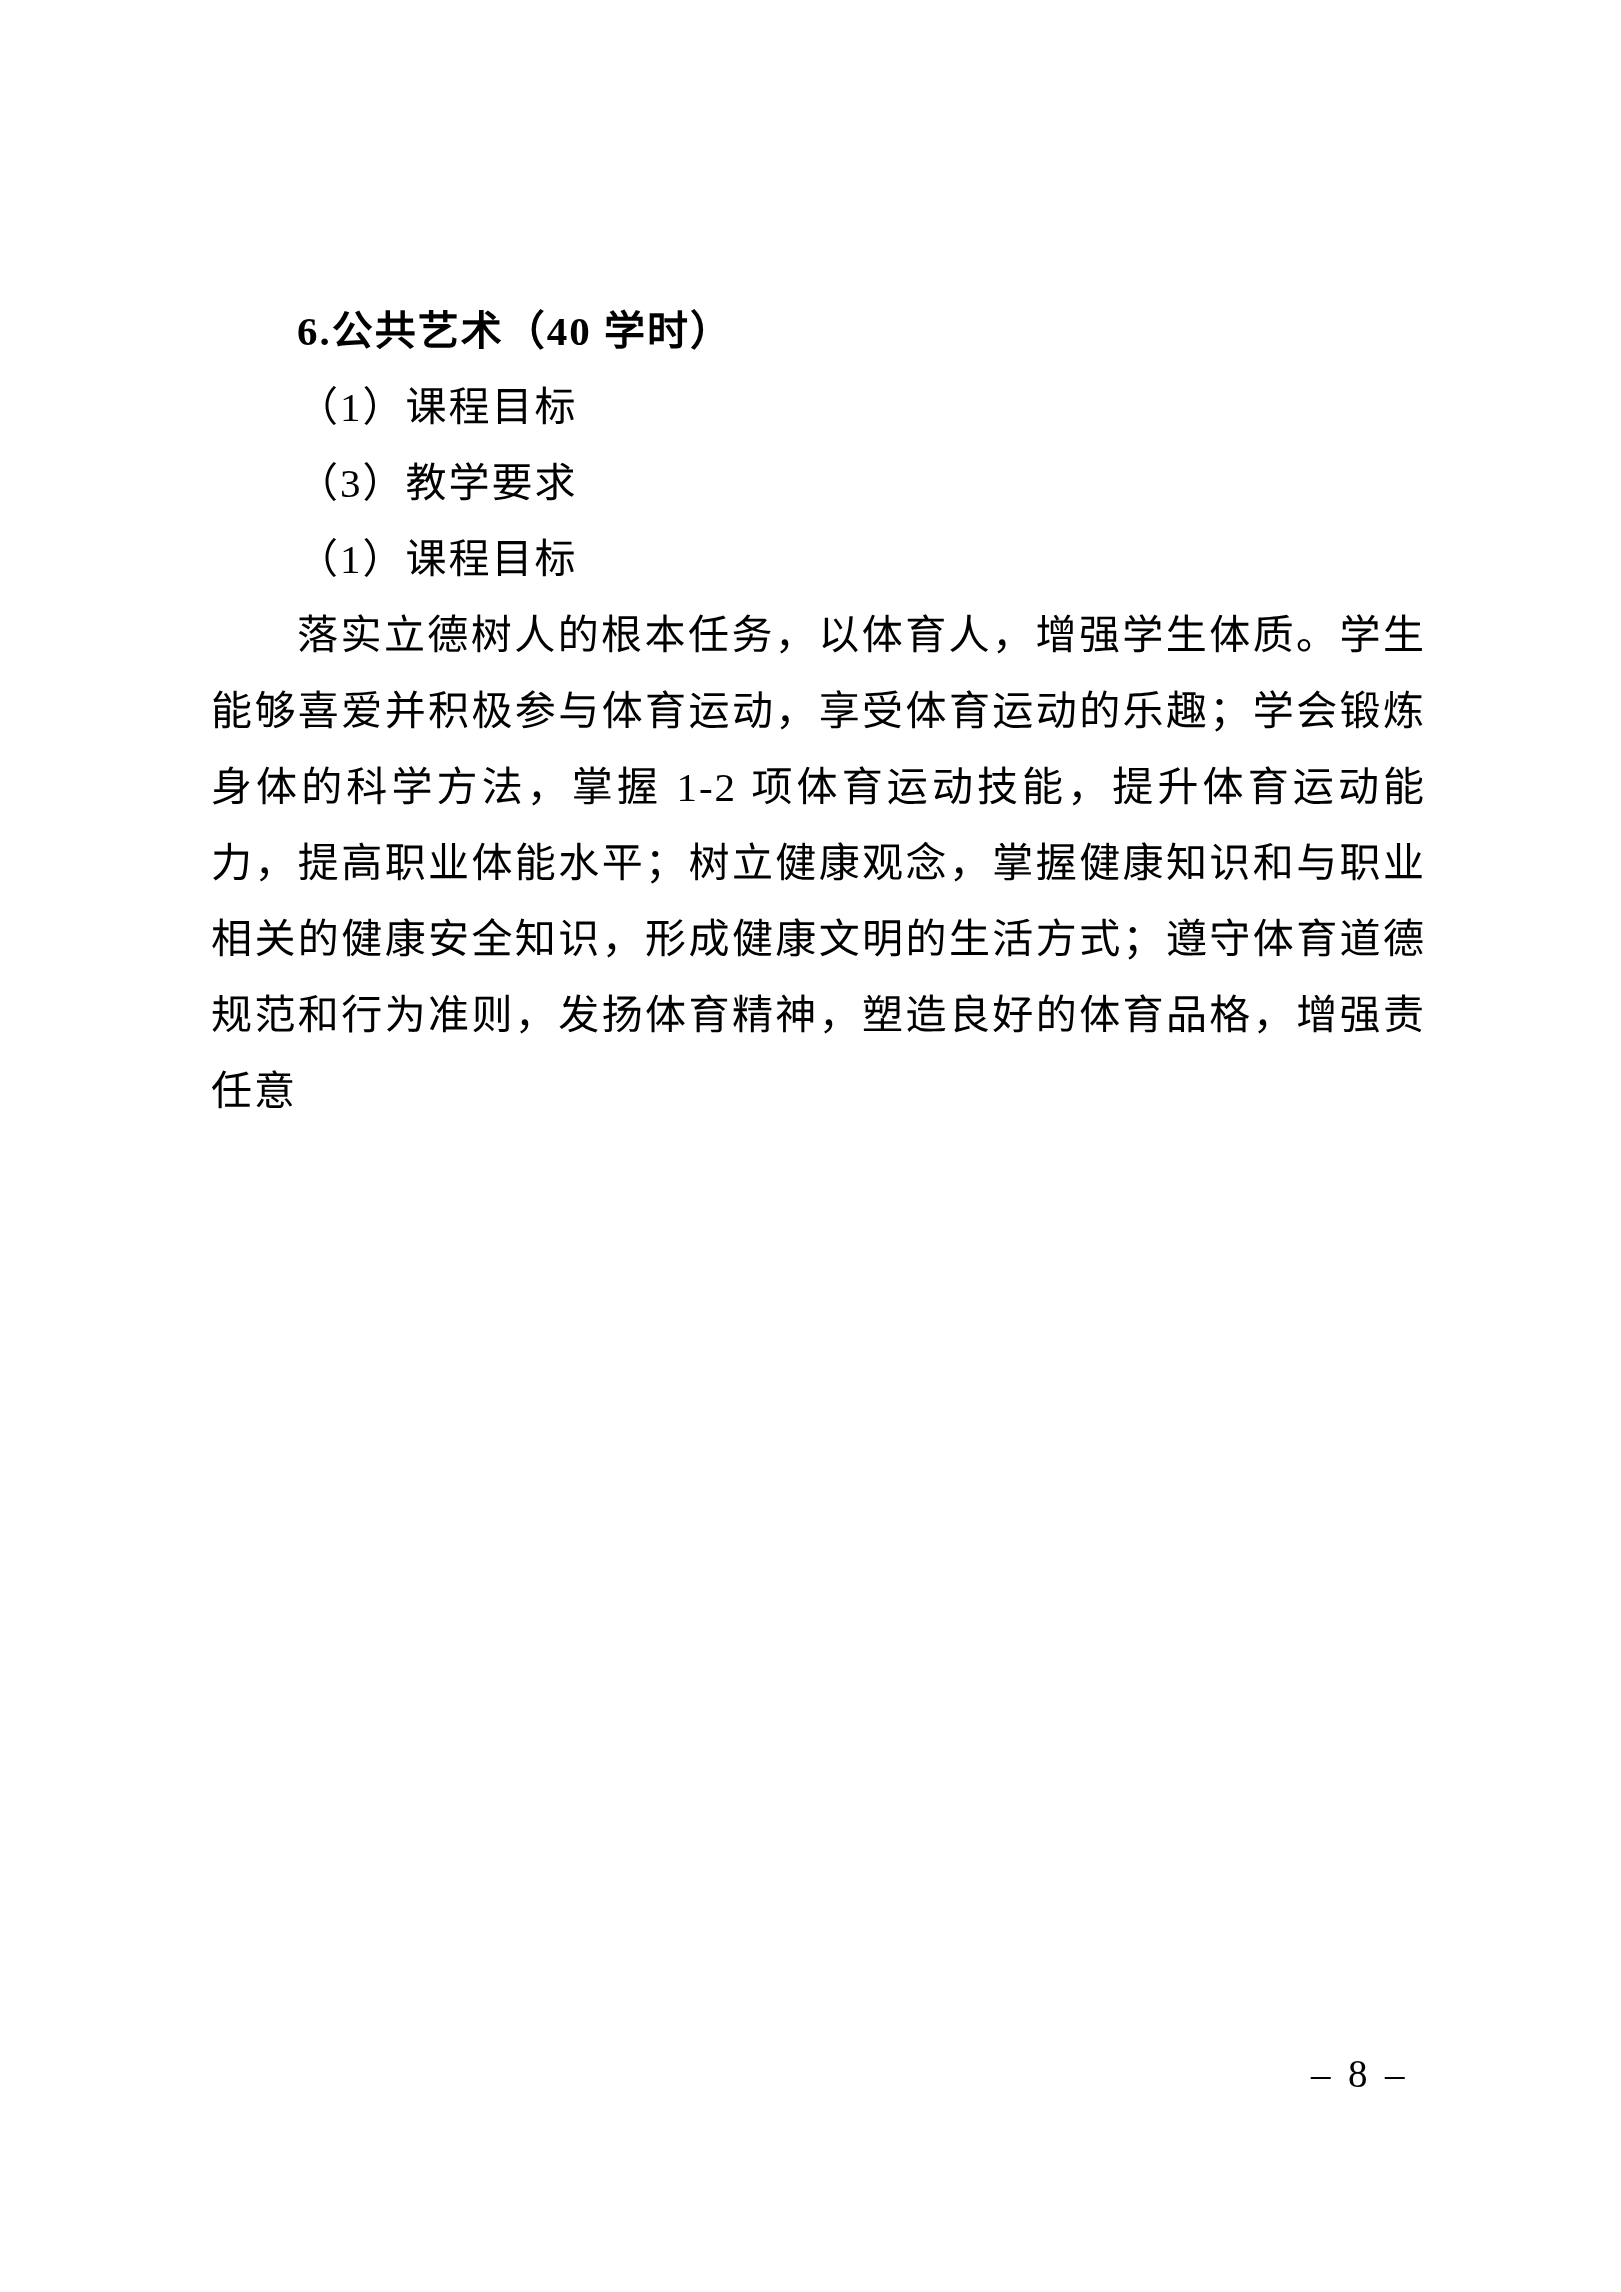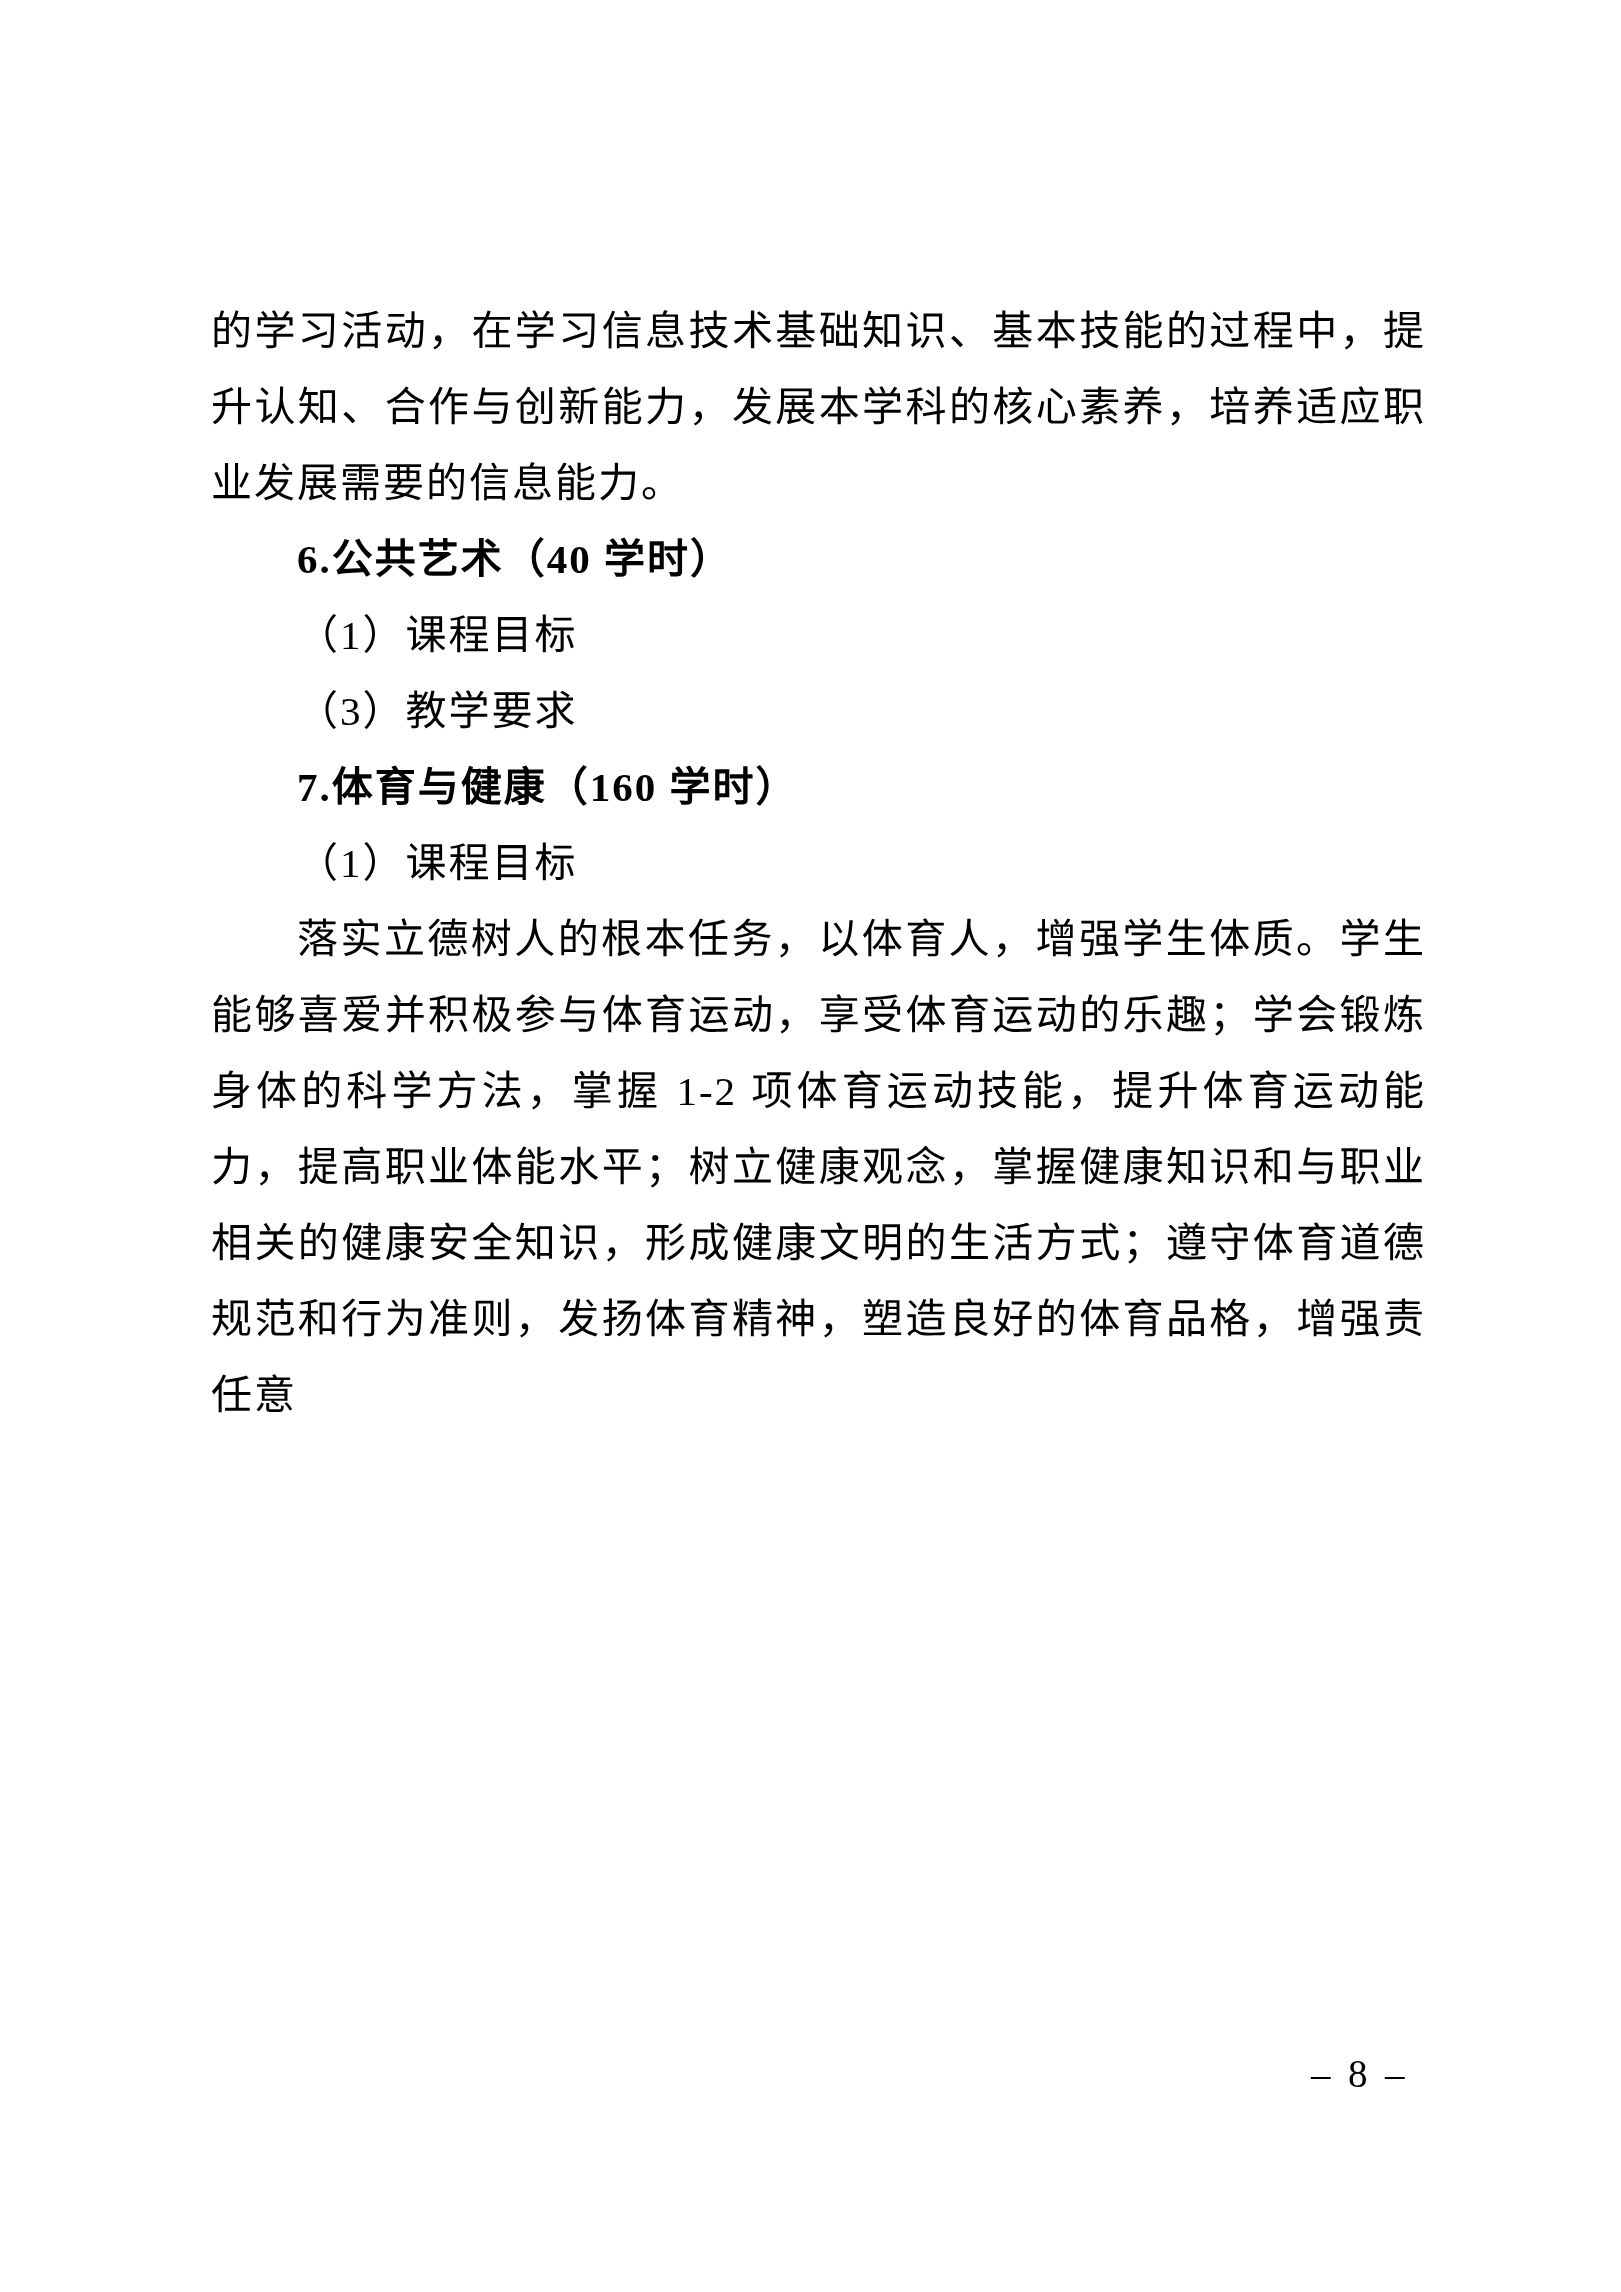--- a/index.html
+++ b/index.html
@@ -49,23 +49,21 @@
     line-height: 39px;
     letter-spacing: 3.9px;
     white-space: pre;
   }
 </style>
 </head>
 <body>
 
 <div class="page">
   <div class="doc-body">
-      <p class="para no-indent">的学习活动，在学习信息技术基础知识、基本技能的过程中，提升认知、合作与创新能力，发展本学科的核心素养，培养适应职业发展需要的信息能力。</p>
       <p class="para heading"><span class="hd-bold">6.</span><span class="hd-bold">公共艺术</span><span class="hd-hours">（40 学时）</span></p>
       <p class="para">（1）课程目标</p>
       <p class="para">（3）教学要求</p>
-      <p class="para heading"><span class="hd-bold">7.</span><span class="hd-bold">体育与健康</span><span class="hd-hours">（160 学时）</span></p>
       <p class="para">（1）课程目标</p>
       <p class="para">落实立德树人的根本任务，以体育人，增强学生体质。学生能够喜爱并积极参与体育运动，享受体育运动的乐趣；学会锻炼身体的科学方法，掌握 1-2 项体育运动技能，提升体育运动能力，提高职业体能水平；树立健康观念，掌握健康知识和与职业相关的健康安全知识，形成健康文明的生活方式；遵守体育道德规范和行为准则，发扬体育精神，塑造良好的体育品格，增强责任意</p>
     </div>
   <div class="page-number">– 8 –</div>
 </div>
 
 
 </body></html>

